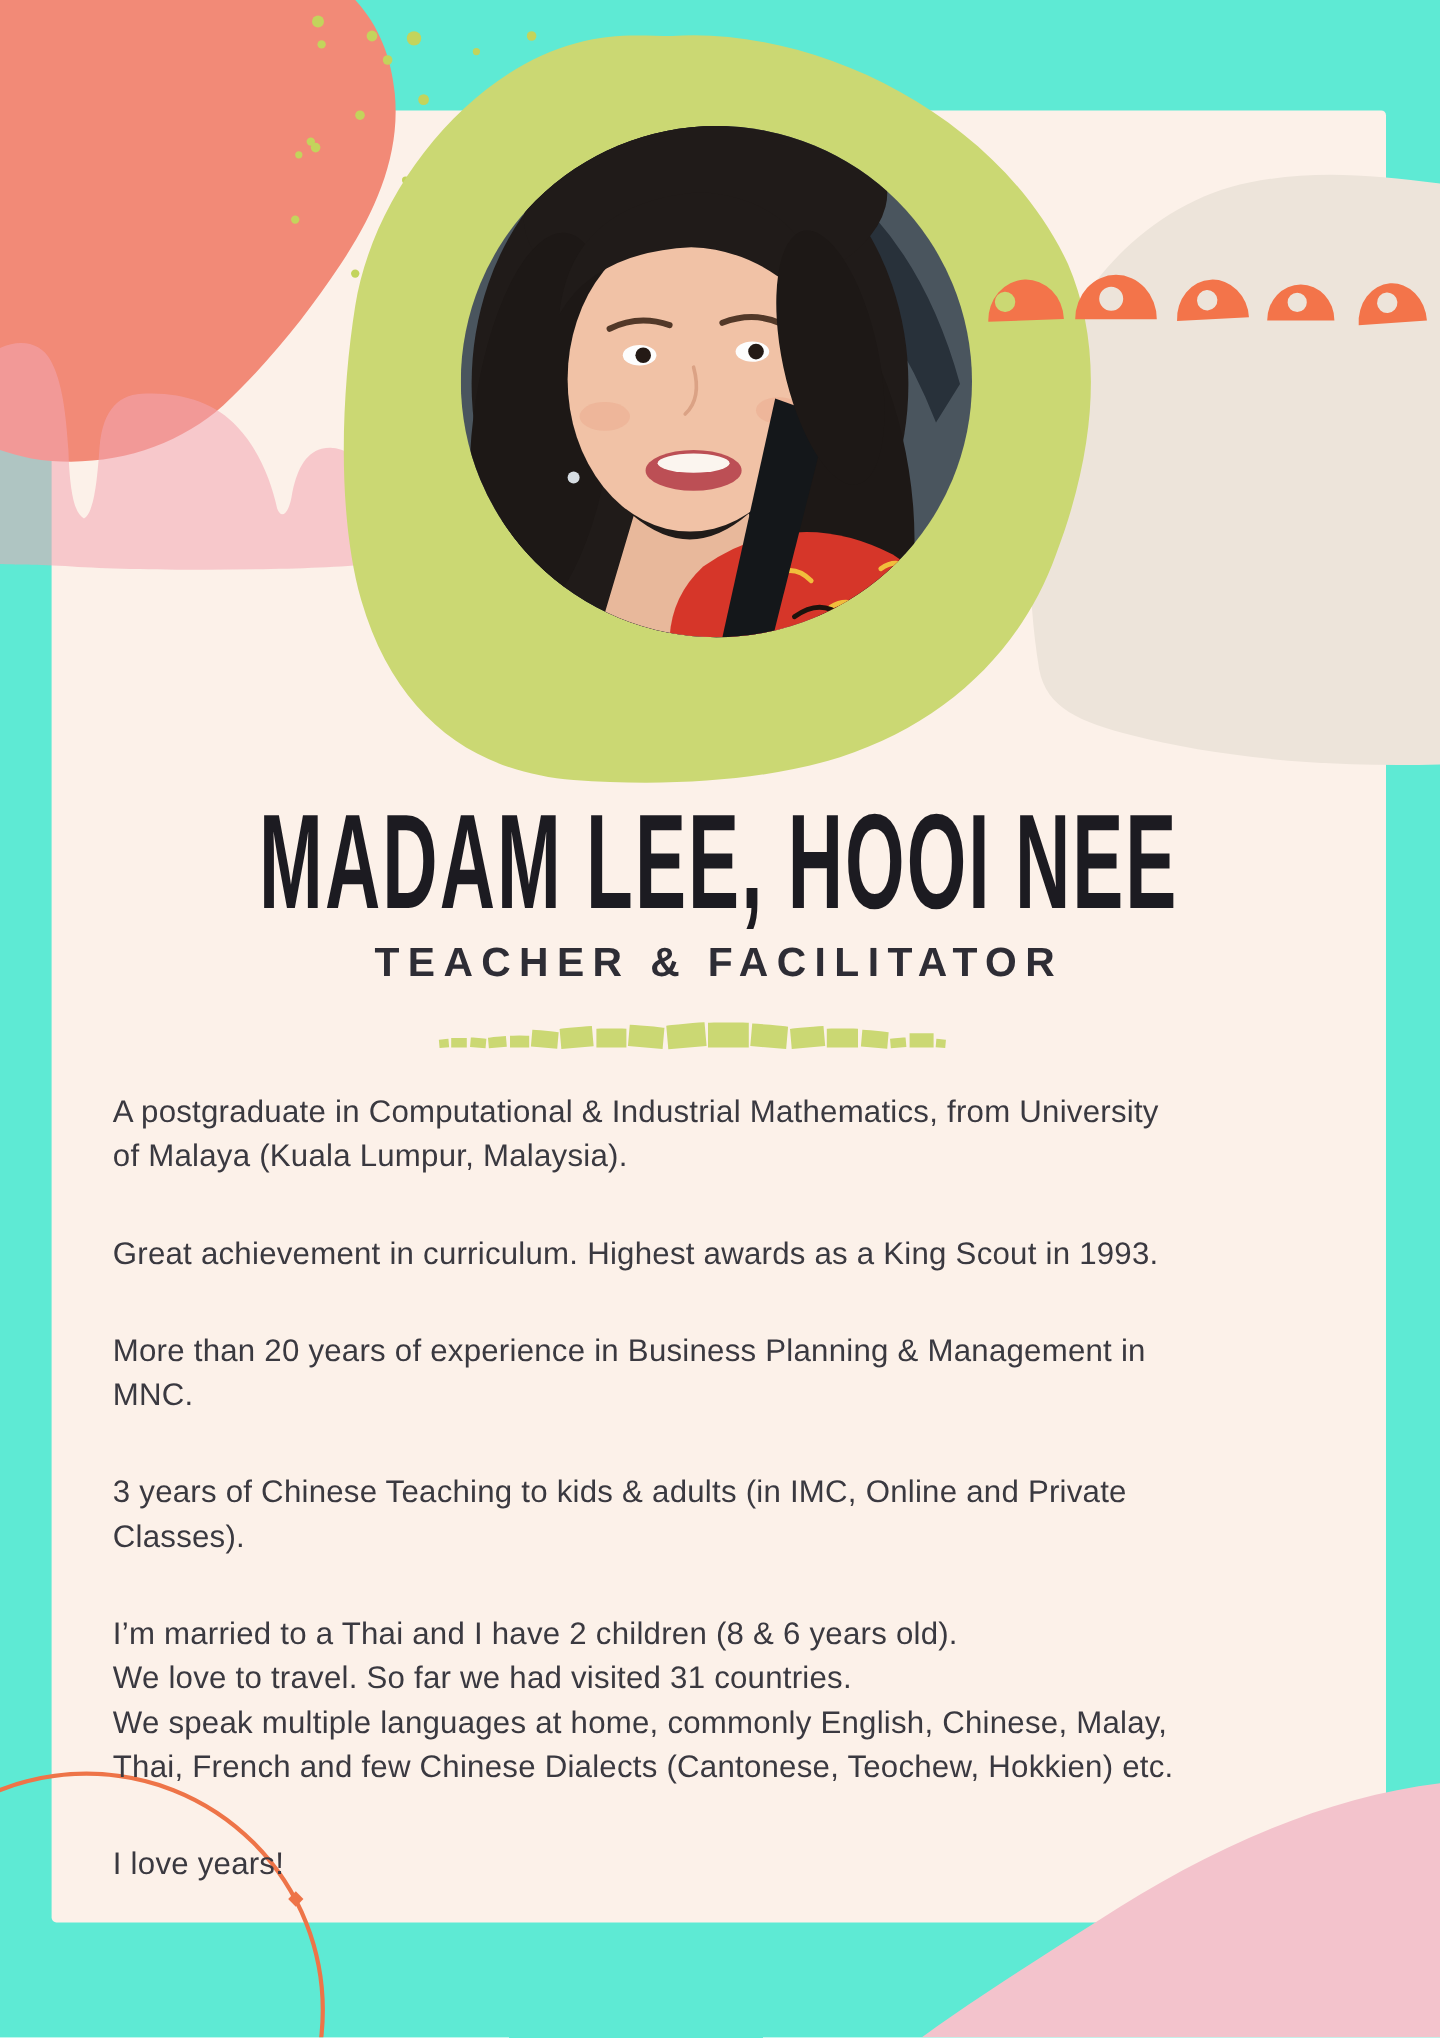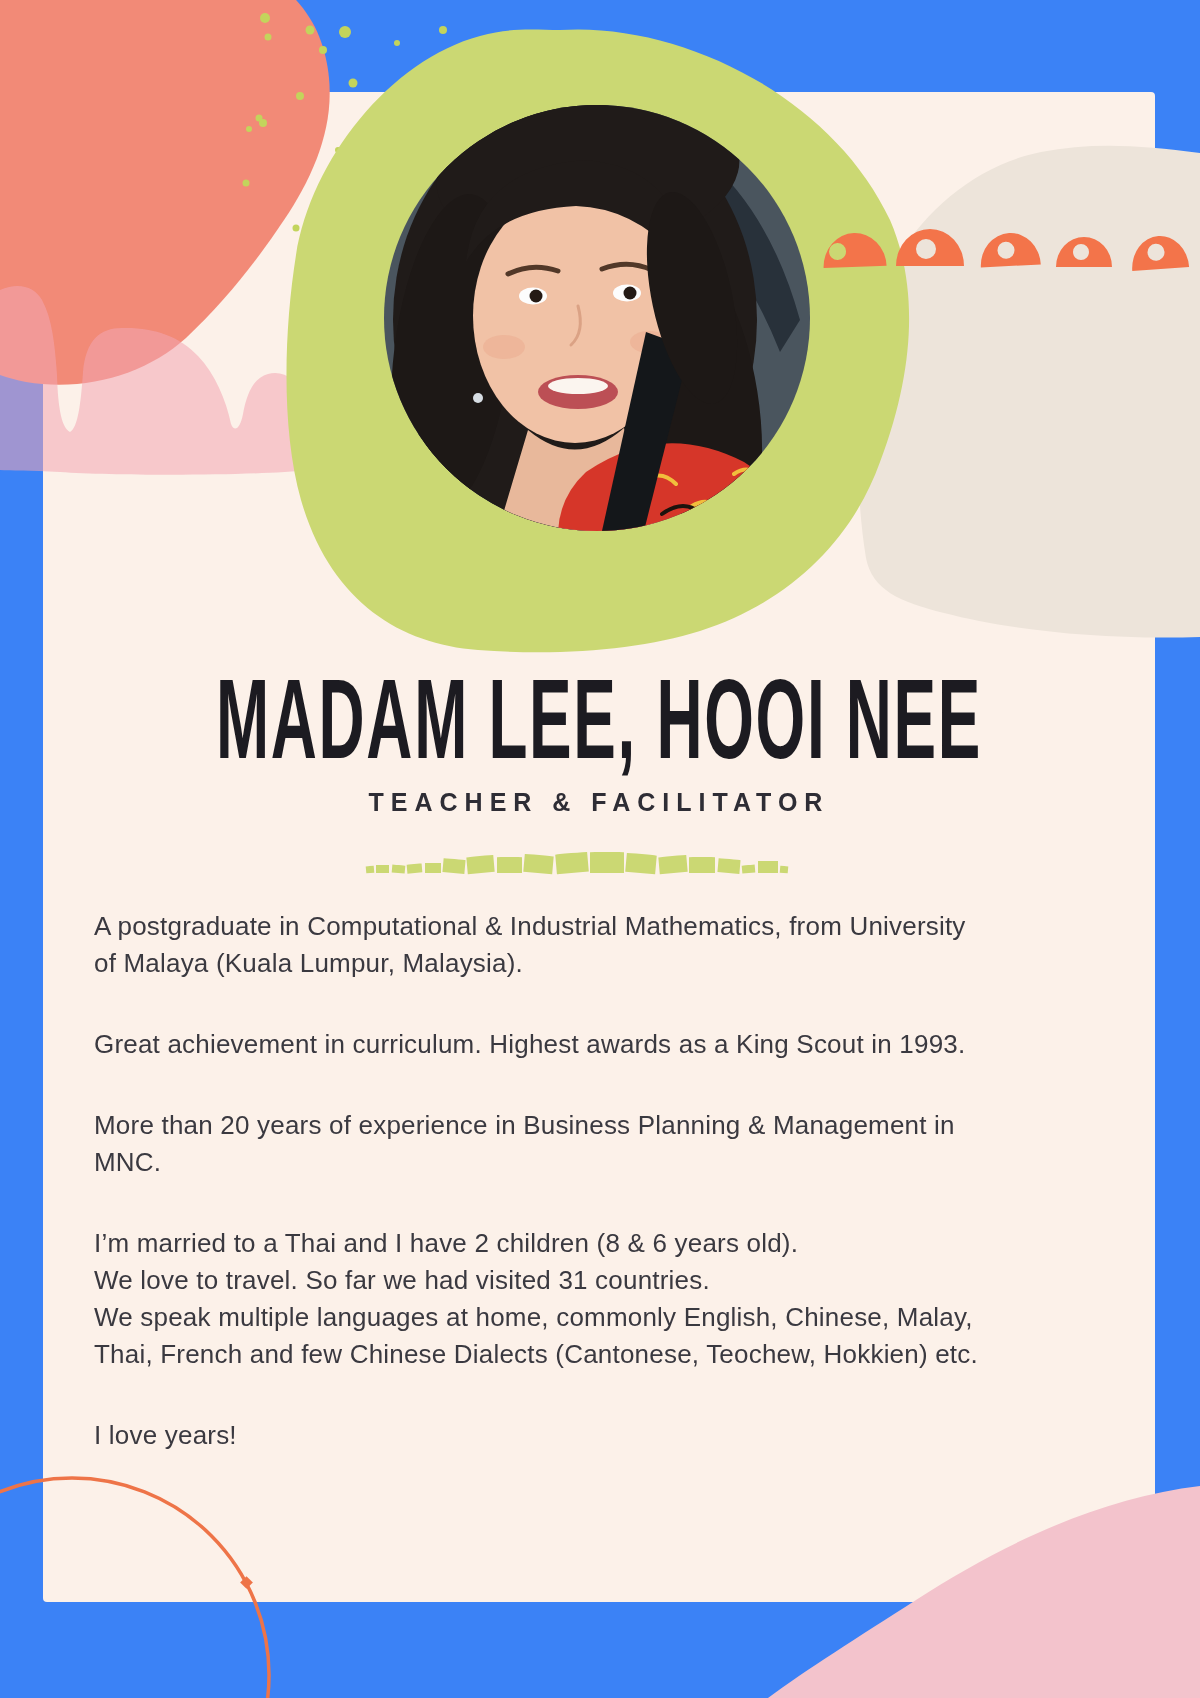--- a/index.html
+++ b/index.html
@@ -1,17 +1,17 @@
 <!DOCTYPE html>
 <html style="--cream: #FCF1E9; --coral: #F28A77; --lime: #CBD873; --lime-speckle: #C3D45C; --orange: #F3744A; --orange-line: #EE7448; --beige: #EDE4DA; --pink-cloud: #F2A6B2; --pink-corner: #F3C3CC; --ink: #1C1B21; --body-text: #3A3940;"><head>
 <meta charset="utf-8">
 <style>
   html,body{margin:0;padding:0;background:#ffffff;}
   .page{
-    position:relative;width:1200px;height:1698px;overflow:hidden;background:#3b82f6;
+    position:relative;width:1200px;height:1698px;overflow:hidden;background:#5eead4;
     font-family:"Liberation Sans", sans-serif;
   }
   .page svg.bg{position:absolute;left:0;top:0;width:1200px;height:1698px;display:block;}
 
   
   .fill-cream{fill:var(--cream);}
   .fill-coral{fill:var(--coral);}
   .fill-lime{fill:var(--lime);}
   .fill-speckle{fill:var(--lime-speckle);}
   .fill-orange{fill:var(--orange);}
@@ -22,21 +22,21 @@
 
   .name-title{
     position:absolute;left:43px;top:676px;width:1112px;margin:0;
     text-align:center;font-weight:bold;font-size:76px;line-height:88px;
     letter-spacing:2px;color:var(--ink);
     transform:scale(0.84,1.48);transform-origin:50% 50%;
     white-space:nowrap;
   }
   .role-subtitle{
     position:absolute;left:43px;top:788px;width:1112px;margin:0;
-    text-align:center;font-weight:bold;font-size:25px;line-height:28px;
+    text-align:center;font-weight:bold;font-size:34px;line-height:28px;
     letter-spacing:7px;color:#2E2D35;
   }
   .squiggle{
     position:absolute;left:366px;top:845px;width:422px;height:28px;
     display:flex;align-items:flex-end;justify-content:space-between;
   }
   .squiggle .dome{
     background:var(--lime);
     border-radius:999px 999px 30% 30% / 100% 100% 26% 26%;
   }
@@ -178,20 +178,22 @@
 
   <h1 class="name-title">MADAM LEE, HOOI NEE</h1>
   <div class="role-subtitle">TEACHER &amp; FACILITATOR</div>
 
   <div class="bio">
       <p>A postgraduate in Computational &amp; Industrial Mathematics, from University
 of Malaya (Kuala Lumpur, Malaysia).</p>
       <p>Great achievement in curriculum. Highest awards as a King Scout in 1993.</p>
       <p>More than 20 years of experience in Business Planning &amp; Management in
 MNC.</p>
+      <p>3 years of Chinese Teaching to kids &amp; adults (in IMC, Online and Private
+Classes).</p>
       <p>I’m married to a Thai and I have 2 children (8 &amp; 6 years old).
 We love to travel. So far we had visited 31 countries.
 We speak multiple languages at home, commonly English, Chinese, Malay,
 Thai, French and few Chinese Dialects (Cantonese, Teochew, Hokkien) etc.</p>
       <p>I love years!</p>
     </div>
 
 </div>
 
 </body></html>

